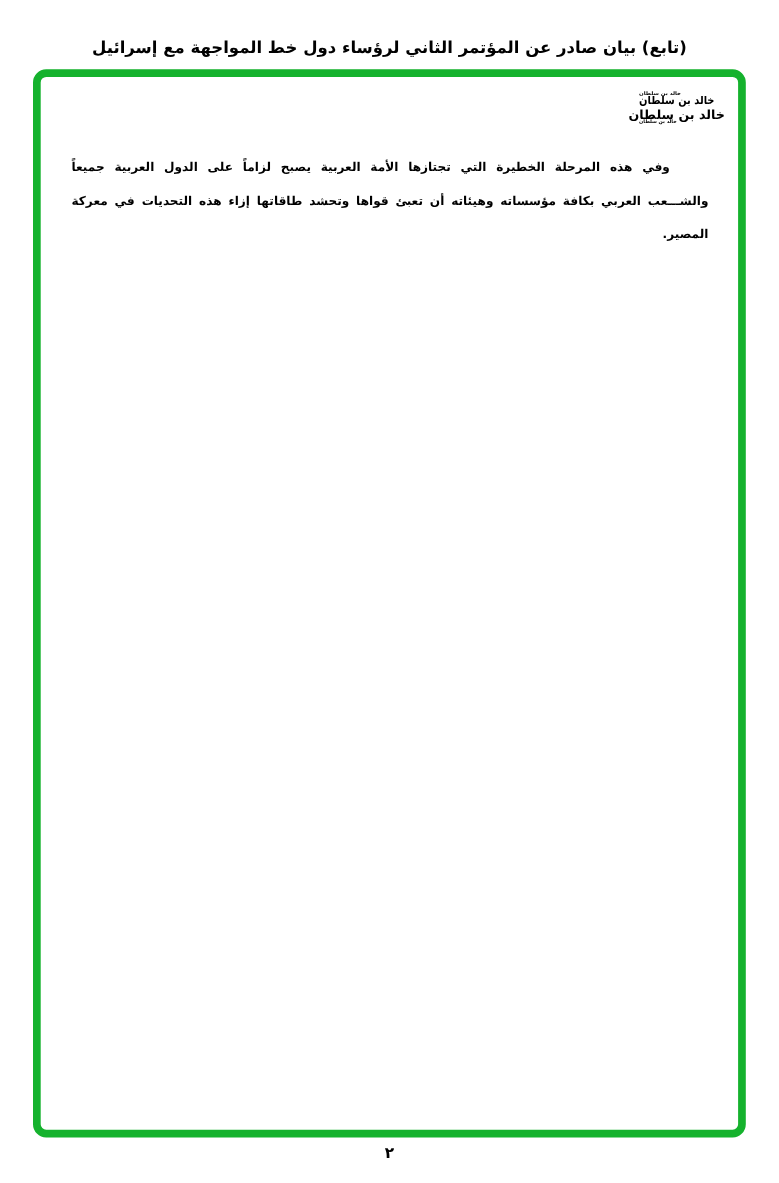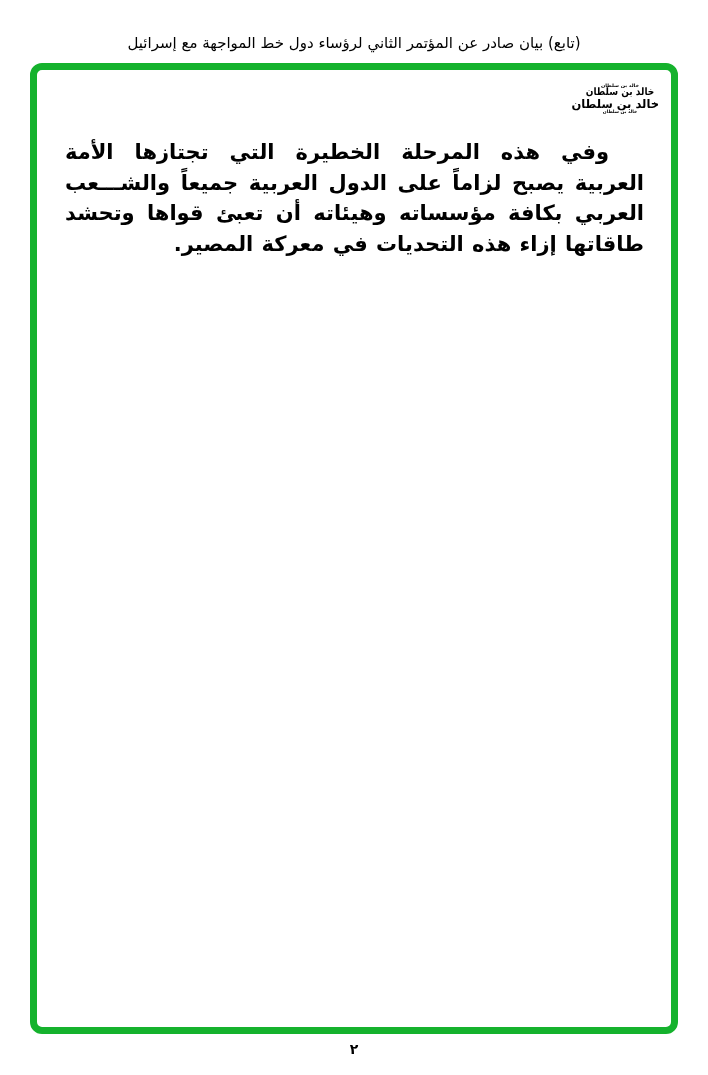--- a/index.html
+++ b/index.html
@@ -17,40 +17,40 @@
     overflow: hidden;
   }
   .header-title {
     position: absolute;
     top: 34px;
     left: 0;
     width: 708px;
     text-align: center;
     direction: rtl;
     font-size: 15px;
-    font-weight: normal;
+    font-weight: bold;
     letter-spacing: 0.2px;
     color: var(--text, #000);
   }
   .frame {
     position: absolute;
     left: 30px;
     top: 63px;
     width: 634px;
     height: 957px;
     border: 7px solid var(--border-green, #15b22d);
     border-radius: 12px;
     background: #ffffff;
   }
   .stamp {
     position: absolute;
     top: 13px;
     right: 12px;
     width: 78px;
-    text-align: center;
+    text-align: left;
     direction: rtl;
     color: #000;
     line-height: 1.05;
     user-select: none;
   }
   .stamp .tiny {
     font-size: 5px;
     font-weight: bold;
     transform: scaleY(0.9);
   }
@@ -76,21 +76,21 @@
   .content {
     position: absolute;
     top: 0;
     left: 0;
     right: 0;
     padding: 67px 27px 0 28px;
     direction: rtl;
   }
   .para {
     margin: 0 0 15px 0;
-    font-size: 21px;
+    font-size: 11px;
     font-weight: bold;
     line-height: 30.5px;
     text-align: justify;
     text-align-last: right;
     text-indent: 35px;
     word-spacing: 1px;
     color: #000;
   }
   .page-number {
     position: absolute;

